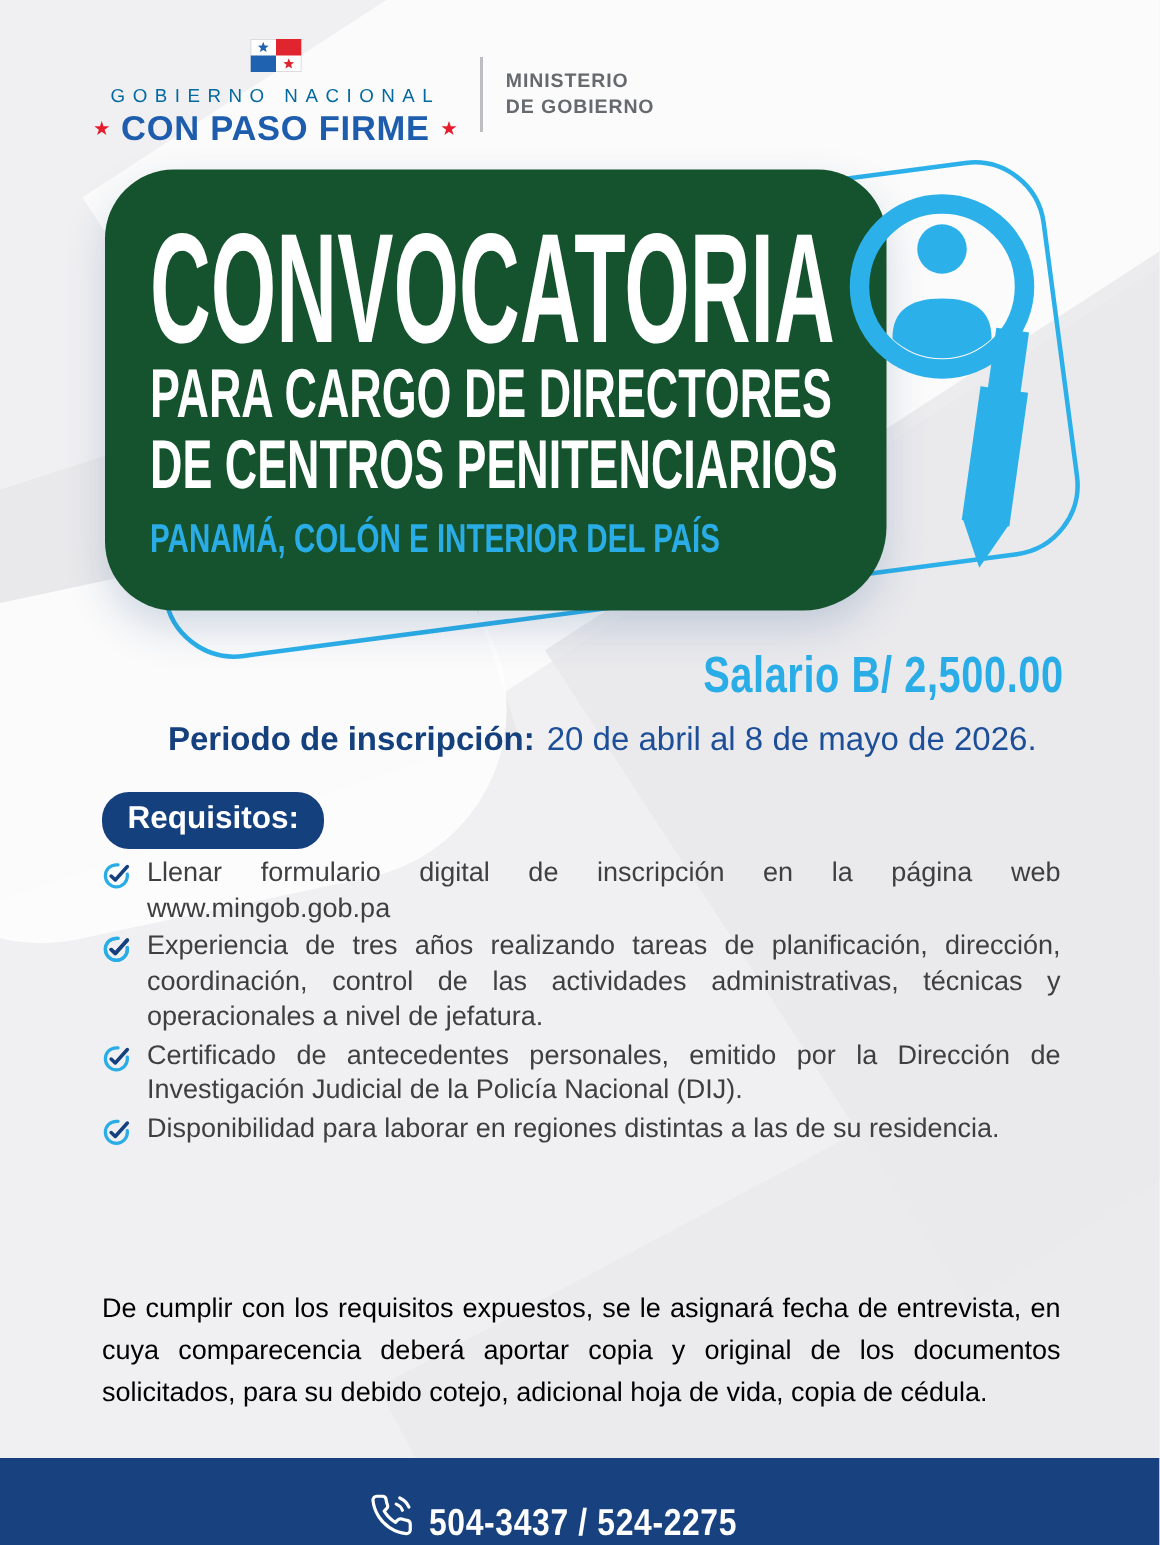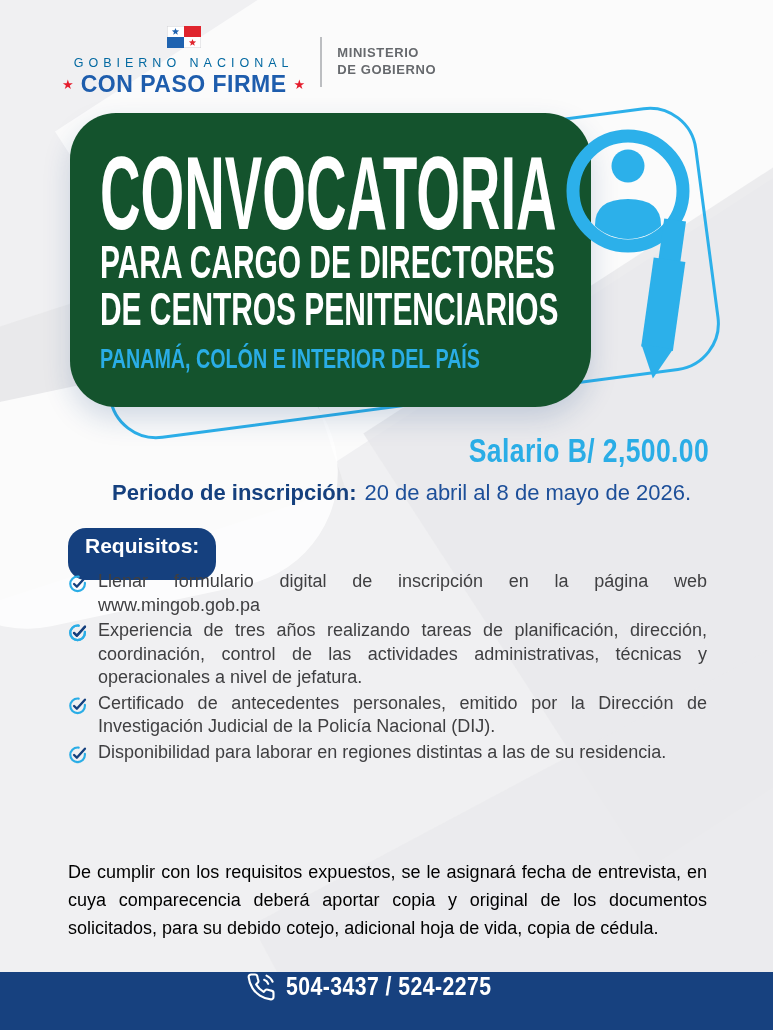--- a/index.html
+++ b/index.html
@@ -53,21 +53,21 @@
     font-size:34px;font-weight:bold;color:#2aade6;white-space:nowrap;
     display:inline-block;transform:scaleX(.78);transform-origin:100% 50%;letter-spacing:.5px;
   }
   .period{position:absolute;top:480px;left:84px;z-index:3;font-size:22px;color:#1d4f99;white-space:nowrap;margin-left:28px;}
   .period-label{font-weight:bold;color:#15407e;margin-right:8px;}
 
   
   .pill{
     position:absolute;top:528px;left:68px;z-index:3;
     background:#15407e;color:#fff;font-size:21px;font-weight:bold;
-    padding:6px 17px 22px 17px;border-radius:18px;
+    padding:6px 17px 8px 17px;border-radius:18px;
   }
   .req-list{
     position:absolute;top:570px;left:68px;width:639px;z-index:3;
     margin:0;padding:0;list-style:none;
   }
   .req-item{
     position:relative;padding-left:30px;margin:0 0 2px 0;
     font-size:18px;line-height:23.5px;color:#3f3f41;
     text-align:justify;text-justify:inter-word;
   }
@@ -76,21 +76,21 @@
   
   .closing{
     position:absolute;top:858px;left:68px;width:639px;z-index:3;
     font-size:18px;line-height:28px;color:#000000;
     text-align:justify;text-justify:inter-word;
   }
 
   
   .footer{
     position:absolute;left:0;top:972px;width:773px;height:58px;background:#17417f;z-index:4;
-    display:flex;align-items:flex-start;justify-content:center;gap:10px;
+    display:flex;align-items:flex-end;justify-content:center;gap:10px;
   }
   .footer-phones{
     color:#fff;font-size:25px;font-weight:bold;letter-spacing:.5px;white-space:nowrap;
     display:inline-block;transform:scaleX(.85);transform-origin:0 50%;
   }
 </style>
 </head>
 <body>
 
 <div class="bg-shape bg-band-top"></div>

